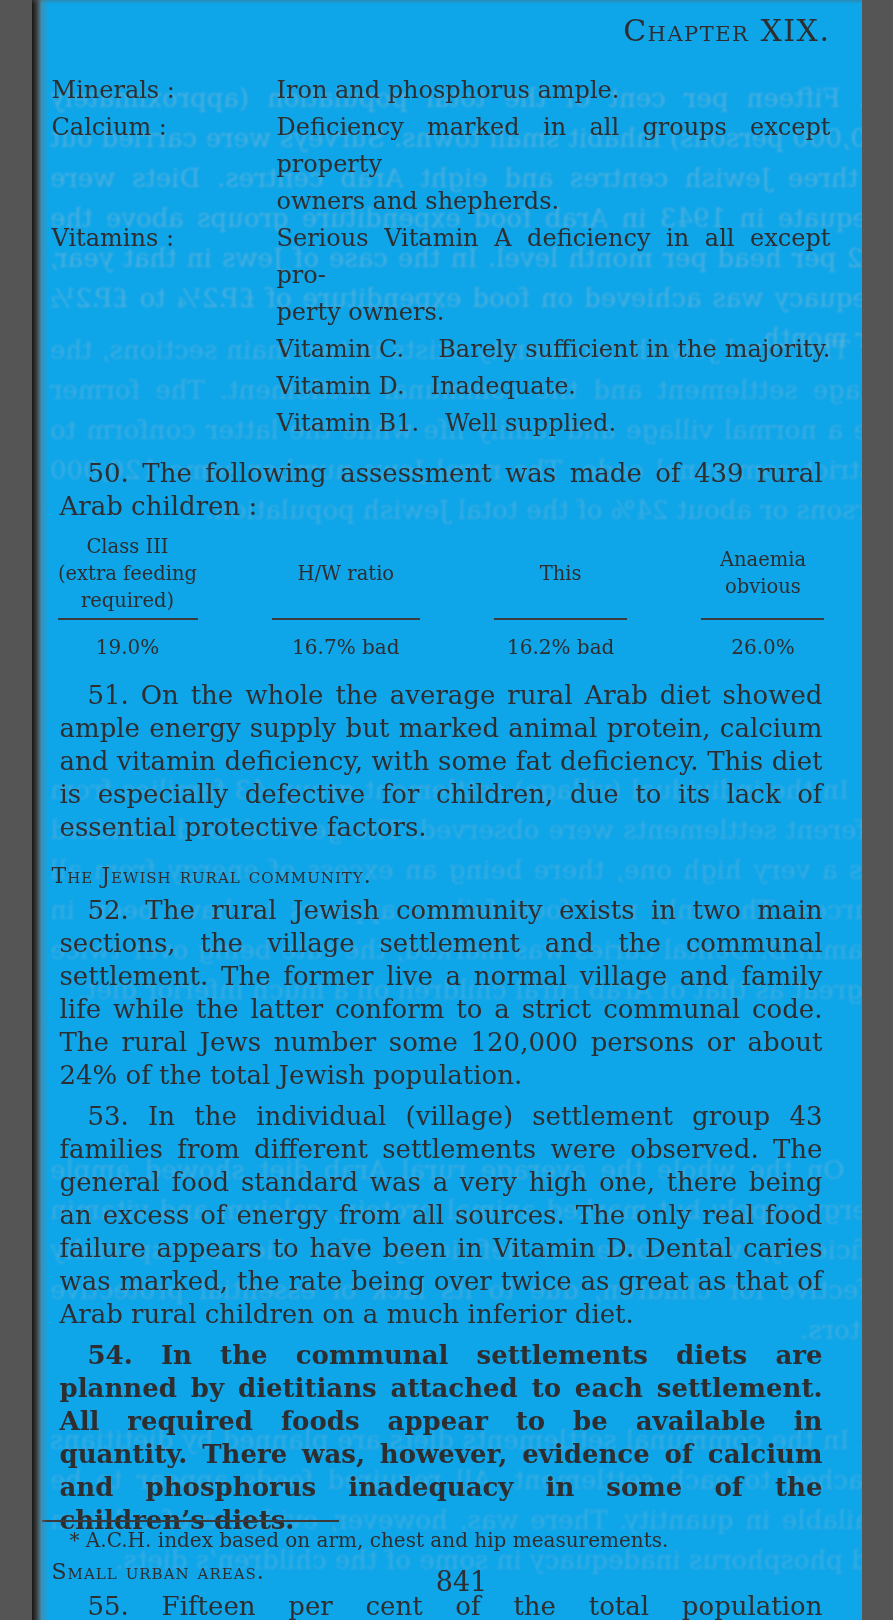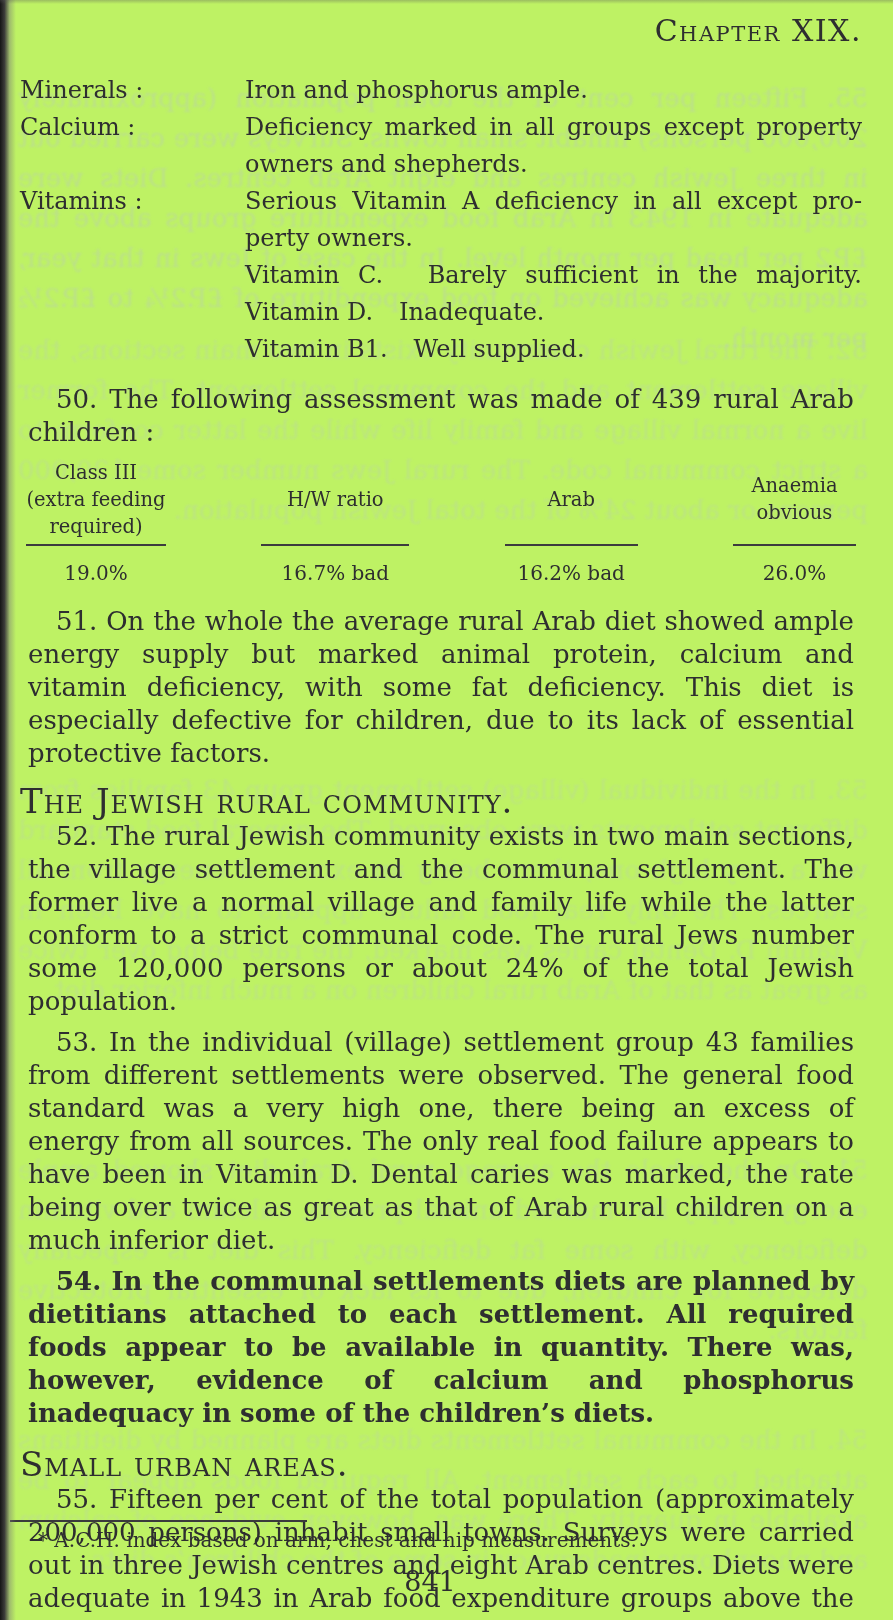--- a/index.html
+++ b/index.html
@@ -1,21 +1,21 @@
 <!DOCTYPE html>
 <html><head>
 <meta charset="utf-8">
 <style>
   html,body{margin:0;padding:0;background:#555;}
   #page{
     position:relative;
-    width:893px;height:1620px;
+    width:830px;height:1620px;
     margin:0 auto;
     background:linear-gradient(105deg,#e2e4e3 0%,#eaecea 8%,#edefee 30%,#eef0ee 55%,#e9ebeа 80%,#e7e9e8 100%);
-    background-color:#bef264;
+    background-color:#0ea5e9;
     overflow:hidden;
     font-family:"DejaVu Serif","Liberation Serif",serif;
     color:#2e2e30;
   }
   
   #left-edge{
     position:absolute;left:0;top:0;width:16px;height:100%;
     background:linear-gradient(90deg,#151515 0%,#3c3c3a 28%,rgba(120,120,118,.45) 60%,rgba(200,200,198,0) 100%);
     z-index:5;
   }
@@ -64,21 +64,21 @@
     hyphens:none;
   }
   #paragraph-50{margin-top:15px;}
   #paragraph-51{margin-top:15px;}
   #paragraph-52{margin-top:2px;}
   #paragraph-53{margin-top:8px;}
   #paragraph-54{margin-top:8px;font-weight:bold;}
   #paragraph-55{margin-top:2px;}
   .section-heading{
     font-variant:small-caps;
-    font-size:34px;line-height:33px;
+    font-size:22px;line-height:33px;
     letter-spacing:1px;
     margin-top:15px;
   }
   #heading-small-urban{margin-top:18px;}
   
   #assessment-table{
     margin-top:2px;
     display:flex;
     justify-content:space-between;
   }
@@ -186,21 +186,21 @@
       </div>
       <div class="table-col col-2">
         <div class="col-head">
           <div>H/W ratio</div>
         </div>
         <hr class="col-rule">
         <div class="col-value">16.7% bad</div>
       </div>
       <div class="table-col col-4">
         <div class="col-head">
-          <div>Arab</div>
+          <div>This</div>
         </div>
         <hr class="col-rule">
         <div class="col-value">16.2% bad</div>
       </div>
       <div class="table-col col-5">
         <div class="col-head">
           <div>Anaemia</div>
           <div>obvious</div>
         </div>
         <hr class="col-rule">

